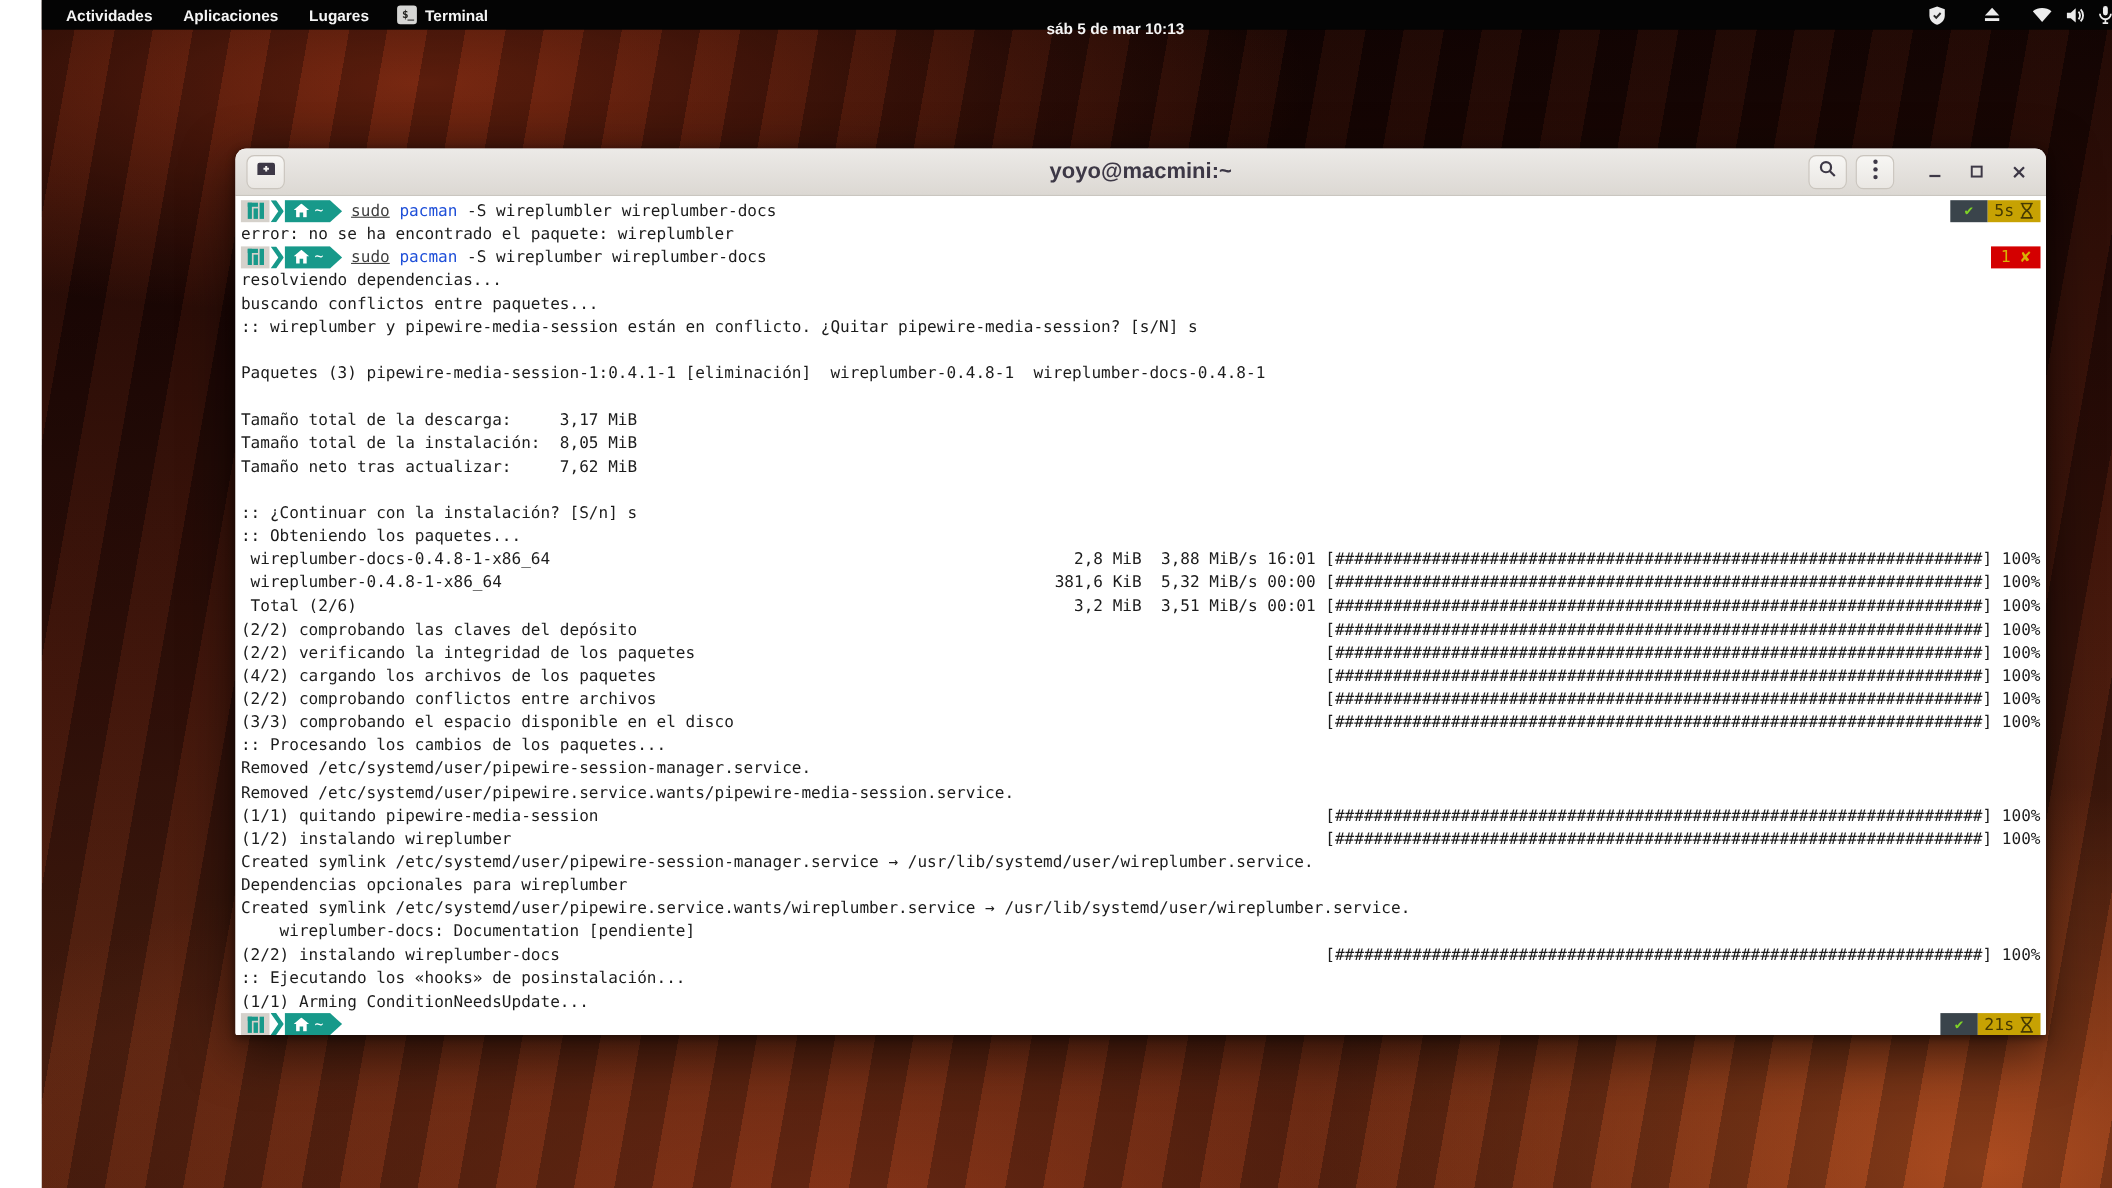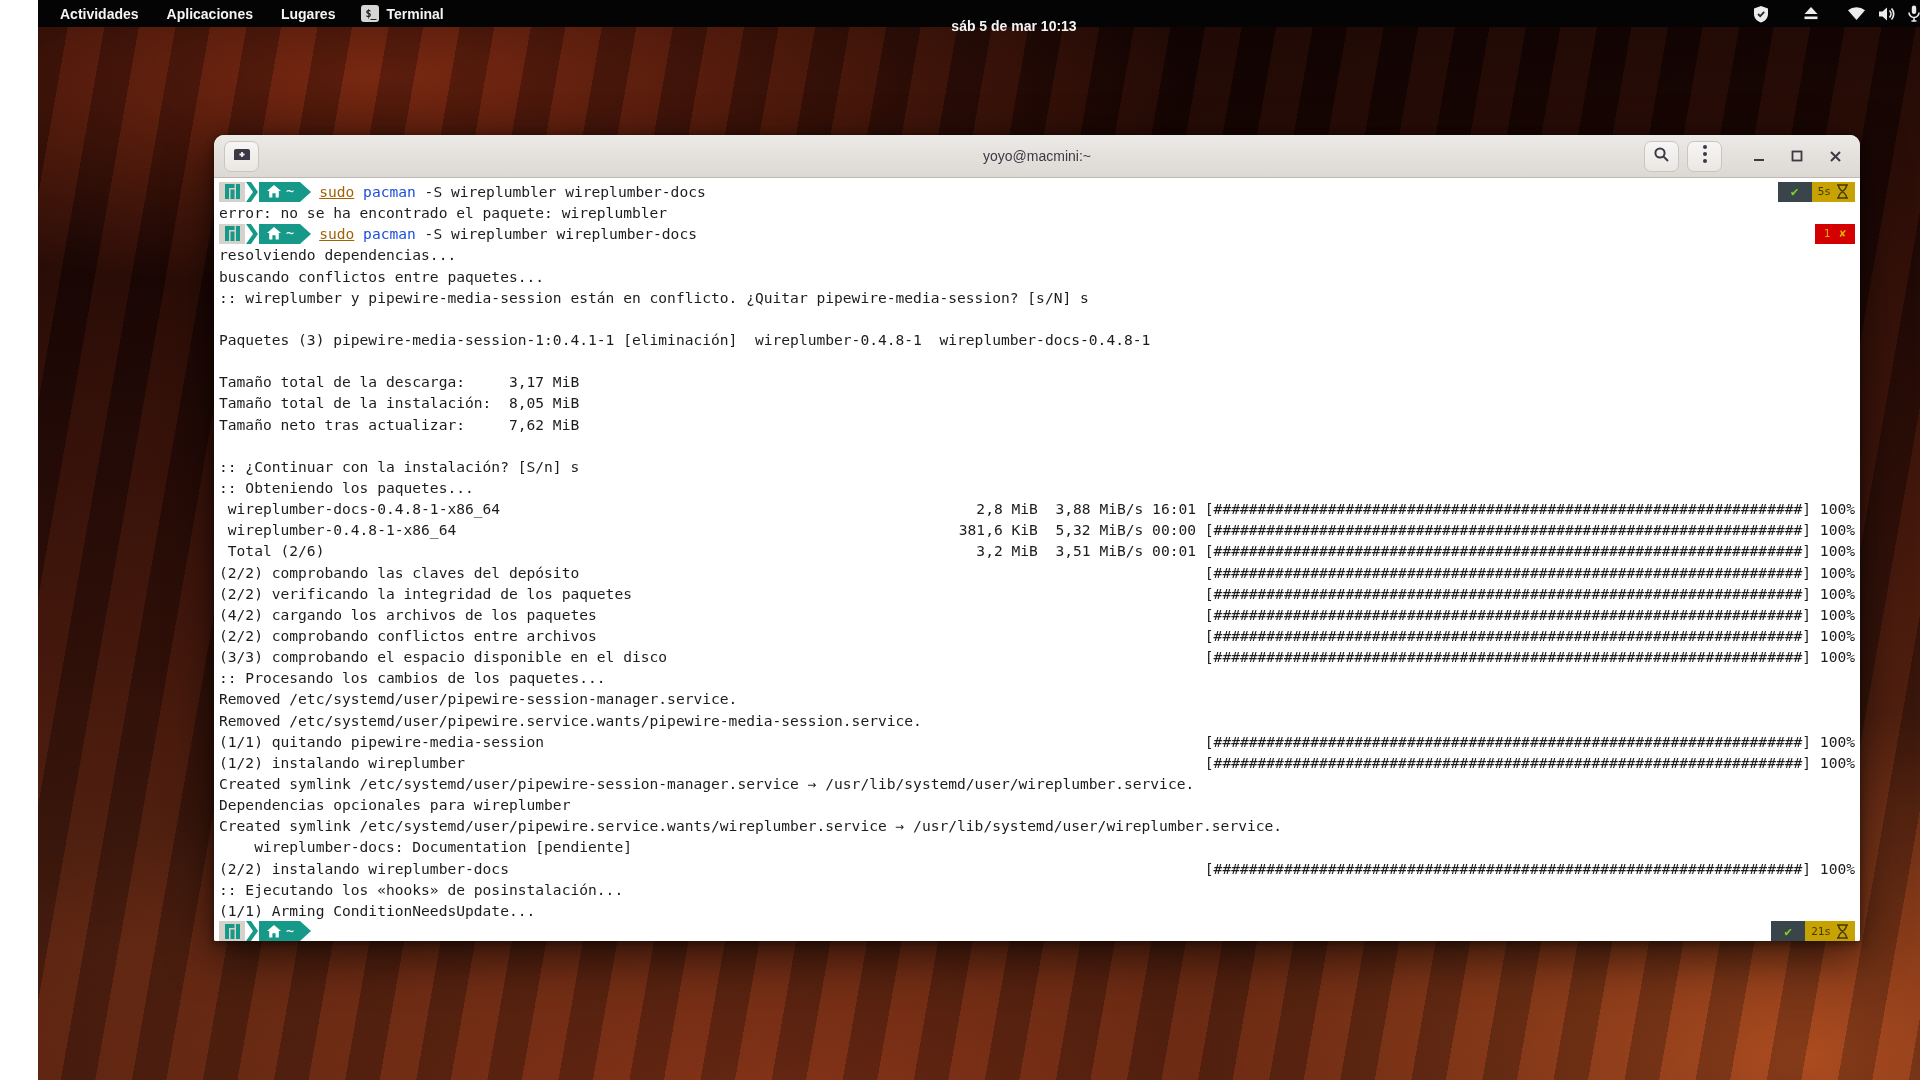--- a/index.html
+++ b/index.html
@@ -52,53 +52,53 @@
     border-bottom:1px solid #bdb8b1; display:flex; align-items:center;
     padding:0 10px; position:relative;
   }
   .tbar-btn {
     width:35px; height:31px; border:1px solid #cac5be; border-radius:7px;
     background:linear-gradient(#f7f6f4,#eae7e3); display:flex; align-items:center; justify-content:center;
     cursor:default;
   }
   .win-title {
     position:absolute; left:50%; transform:translateX(-50%);
-    font-weight:normal; font-size:14px; color:#3d3846;
+    font-weight:bold; font-size:20px; color:#3d3846;
   }
   .tbar-right { margin-left:auto; display:flex; align-items:center; gap:8px; }
   .win-ctrl { width:30px; height:30px; display:flex; align-items:center; justify-content:center; }
   .ctrl-gap { width:6px; }
 
   
   .term {
     width:100%; height:763px; background:#ffffff; color:#1c1c1c;
     font-family:"DejaVu Sans Mono", monospace; font-size:14.6px; line-height:21.15px;
     padding:3px 5px 0 5px; overflow:hidden; cursor:text;
   }
   .line { height:21.15px; display:flex; align-items:center; white-space:pre; }
   .line .txt { white-space:pre; }
   .line .rt { margin-left:auto; white-space:pre; }
   .grn { color:#1d4ed8; }
-  .grn-u { color:#a16207; text-decoration:underline;text-align:right; }
+  .grn-u { color:#404040; text-decoration:underline;text-align:right; }
 
   
   .prompt { display:flex; align-items:center; height:20px; margin-right:8px; flex:none; }
   .seg-logo {
     width:26px; height:20px; background:#d5d1cb; display:flex; align-items:center; justify-content:center;
   }
   .seg-chev { margin-left:1px; display:flex; align-items:center; }
   .seg-home {
     height:20px; background:#17998a; color:#ffffff; display:flex; align-items:center;
     padding:0 6px 0 8px; gap:5px; font-size:13.5px; margin-left:1px;
   }
   .seg-tip { width:0; height:0; border-top:10px solid transparent; border-bottom:10px solid transparent; border-left:11px solid #17998a; }
 
   
   .badge { margin-left:auto; display:flex; align-items:center; height:20px; flex:none; }
-  .bseg { height:20px; display:flex; align-items:center; justify-content:center; font-size:11px; }
+  .bseg { height:20px; display:flex; align-items:center; justify-content:center; font-size:15px; }
   .bseg-dark { background:#3a444b; color:#7fd327; width:34px; font-size:13px; }
   .bseg-yellow { background:#c7a203; color:#463a02; padding:0 6px; gap:5px; }
   .bseg-red { background:#d40000; color:#d9b104; padding:0 9px; gap:9px; }
 </style>
 </head>
 <body>
 
 <div class="desktop">
 
   <div class="top-bar">

